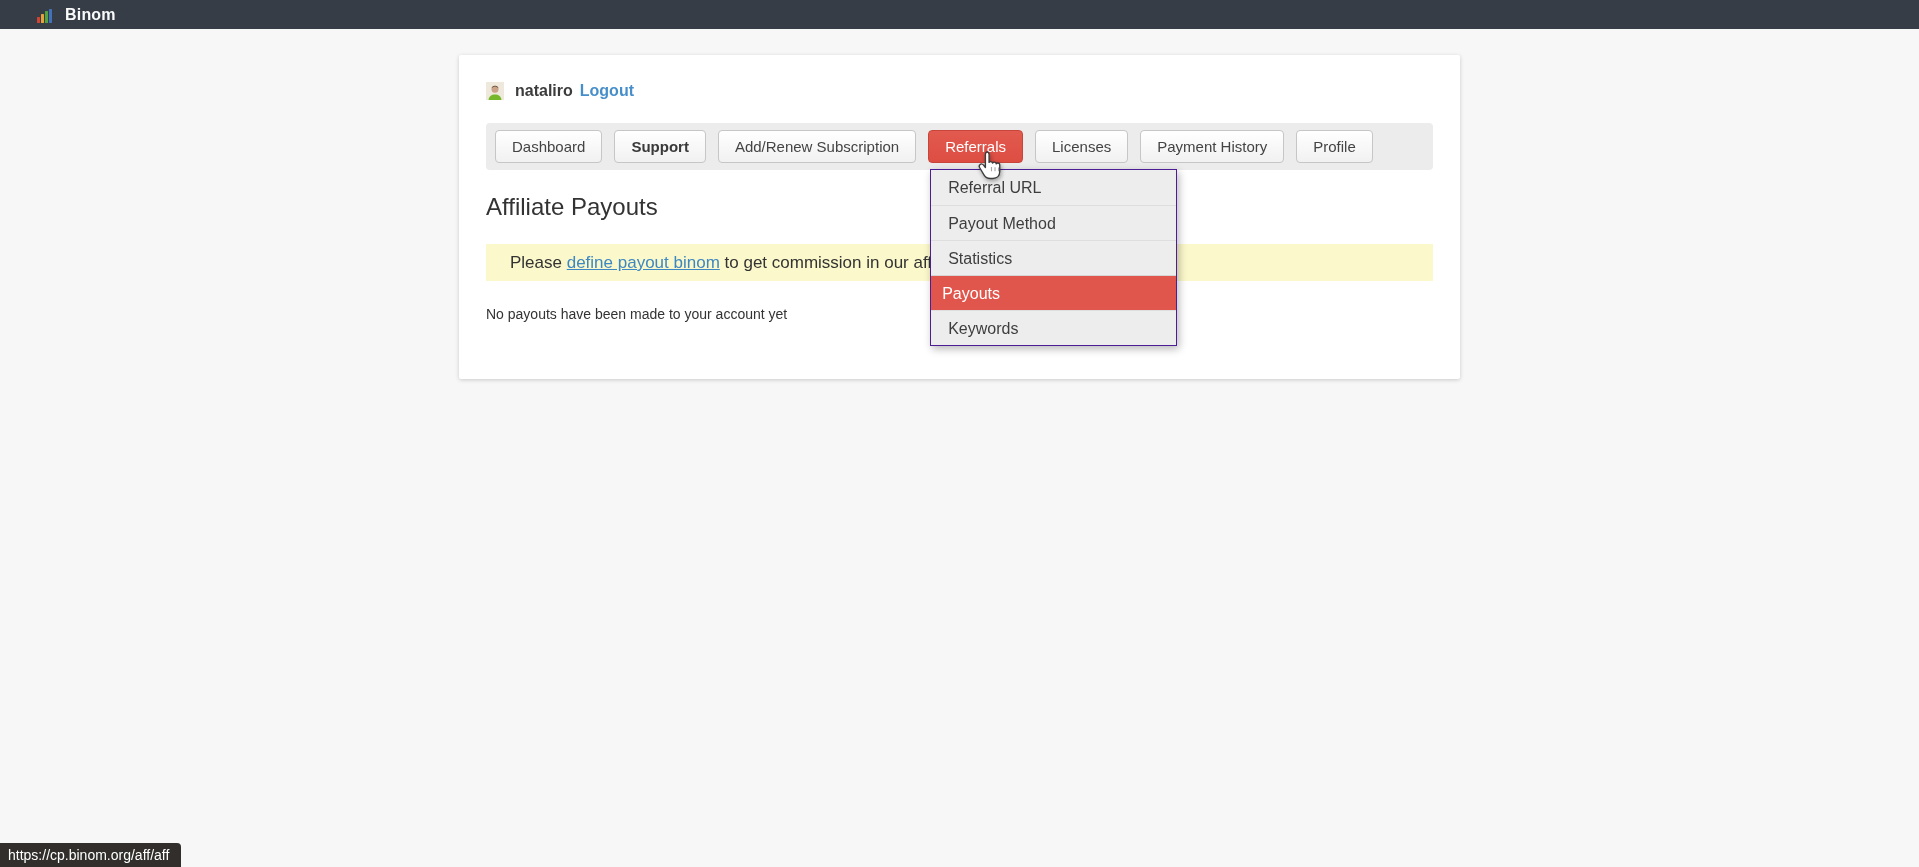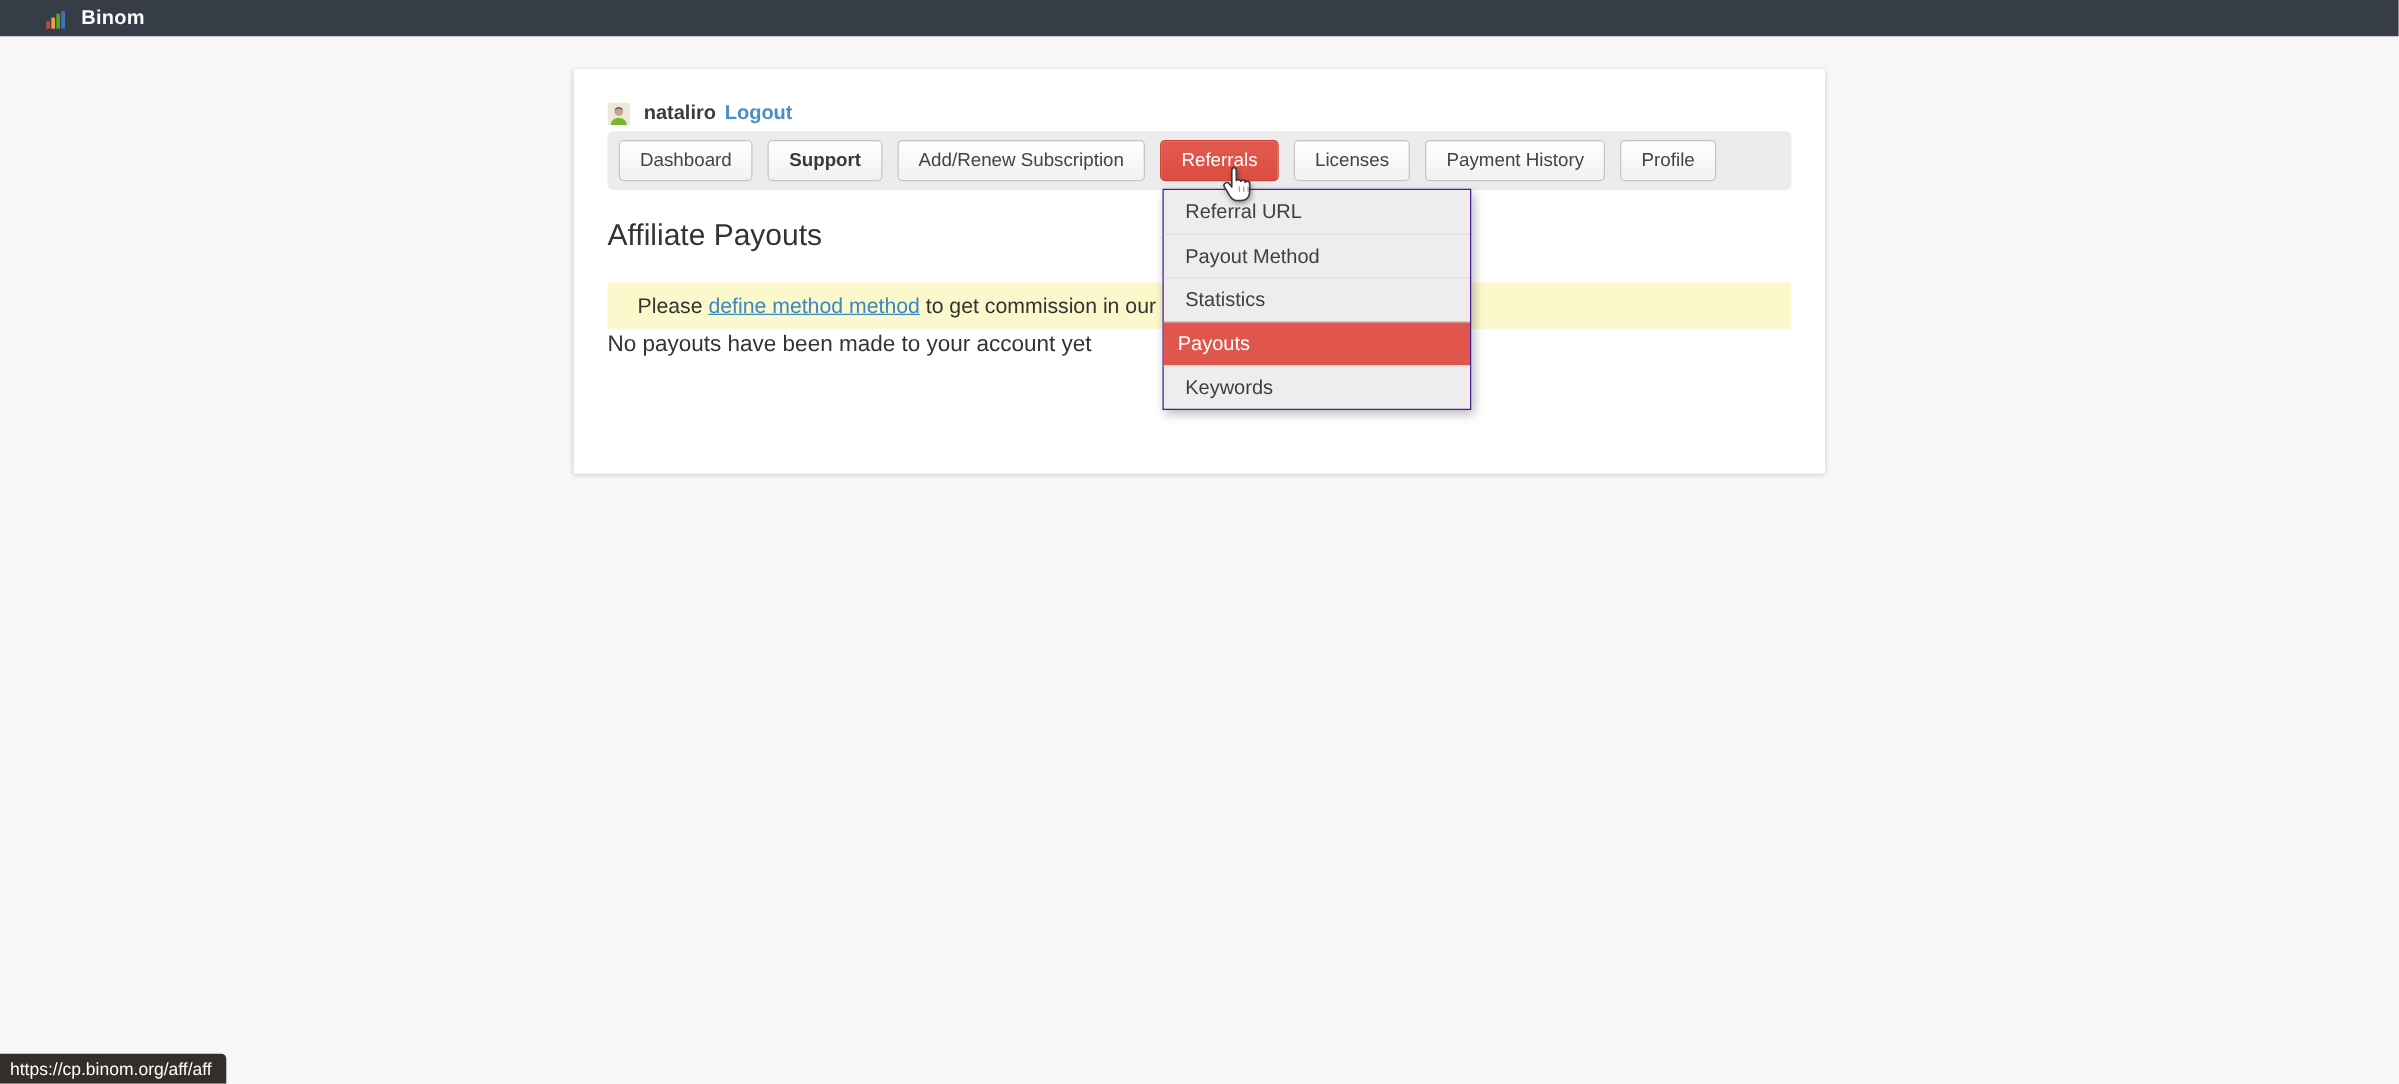--- a/index.html
+++ b/index.html
@@ -37,21 +37,21 @@
     padding: 27px 27px 0 27px;
   }
 
   .user-row { display: flex; align-items: center; height: 18px; }
   .avatar { width: 18px; height: 18px; display: inline-block; line-height: 0; }
   .username { margin-left: 11px; font-size: 16px; font-weight: 700; color: #3c3c3c; }
   .logout { margin-left: 7px; font-size: 16px; font-weight: 700; color: #478fca; text-decoration: none; cursor: pointer; }
 
   
   .navbar {
-    margin-top: 5px;
+    margin-top: 23px;
     background: #ececec;
     border-radius: 4px;
     height: 47px;
     padding: 7px 9px;
     display: flex;
     gap: 12px;
     align-items: center;
   }
   .tab {
     height: 33px;
@@ -122,22 +122,22 @@
     height: 37px; line-height: 37px;
     background: #fbf8cb;
     padding: 0 24px;
     font-size: 17px;
     color: #333;
     white-space: nowrap;
     overflow: hidden;
   }
   .notice-link { color: #3d87c3; text-decoration: underline; cursor: pointer; }
   .empty-state {
-    margin-top: 2px;
-    font-size: 18px;
+    margin-top: 25px;
+    font-size: 14px;
     color: #333;
   }
 
   
   .status-tooltip {
     position: absolute;
     left: 0; bottom: 0;
     background: rgba(41, 37, 34, 0.96);
     color: #fff;
     font-size: 14px;
@@ -196,19 +196,19 @@
         <path d="M12.4 14 v3.6 M15.3 14.2 v3.4 M18.2 14.5 v3.1" stroke="#3c3c3c" stroke-width="0.9" fill="none" opacity="0.45"></path>
       </svg>
     </div>
     <button class="tab">Licenses</button>
     <button class="tab">Payment History</button>
     <button class="tab">Profile</button>
   </div>
 
   <h1 class="page-title">Affiliate Payouts</h1>
 
-  <div class="notice"><span>Please </span><a class="notice-link">define method method</a><span> to get commission in our affilia</span></div>
+  <div class="notice"><span>Please </span><a class="notice-link">define payout binom</a><span> to get commission in our affilia</span></div>
 
   <div class="empty-state">No payouts have been made to your account yet</div>
 
 </div>
 
 <div class="status-tooltip">https://cp.binom.org/aff/aff</div>
 
 </body></html>

